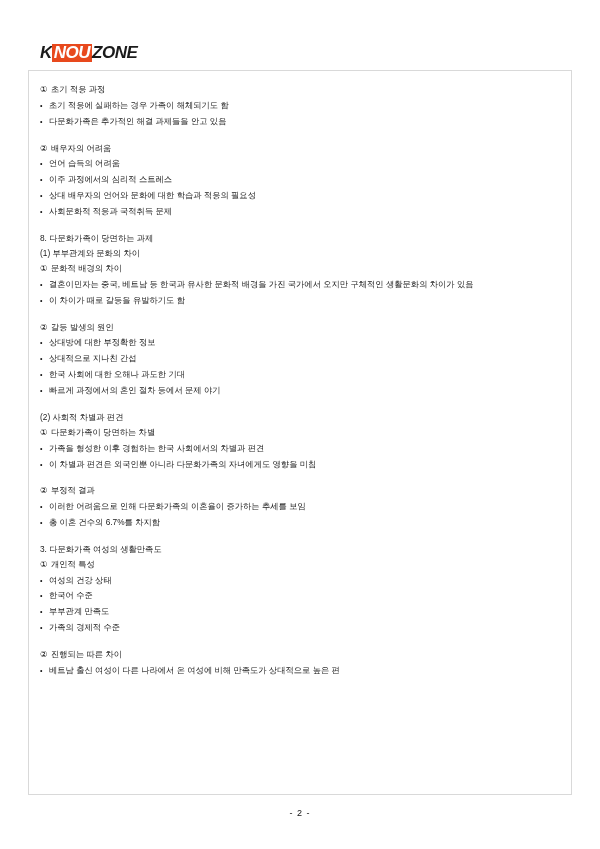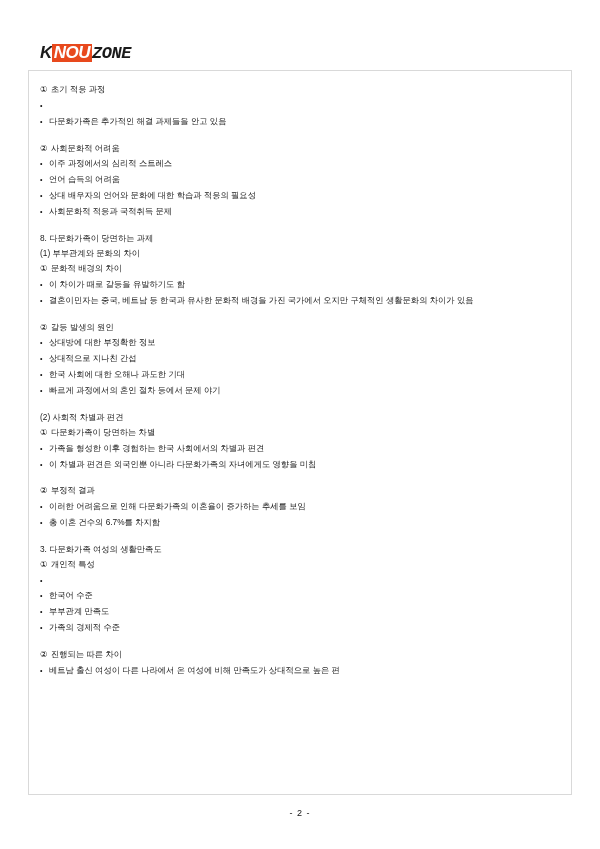--- a/index.html
+++ b/index.html
@@ -40,21 +40,21 @@
     display: flex;
     align-items: baseline;
   }
   .logo-k { color: #1b1b1b; }
   .logo-nou {
     color: #ffffff;
     background: #e8491d;
     padding: 0 2px;
     margin: 4px 0px;
   }
-  .logo-zone { color: #1b1b1b; font-family: Liberation Mono, monospace; }
+  .logo-zone { color: #1b1b1b; }
 
   
   .frame {
     position: absolute;
     left: 28px;
     top: 70px;
     width: 544px;
     height: 725px;
     border: 1px solid #d9d9d9;
     box-sizing: border-box;
@@ -128,41 +128,42 @@
   <div class="frame"></div>
 
   <div class="content" id="doc-content">
       <div class="block">
         <div class="line">
           <span class="num-mark">①</span>
           <span class="txt">초기 적응 과정</span>
         </div>
         <div class="line">
           <span class="bullet-mark">•</span>
+          <span class="txt">초기 적응에 실패하는 경우 가족이 해체되기도 함</span>
         </div>
         <div class="line">
           <span class="bullet-mark">•</span>
           <span class="txt">다문화가족은 추가적인 해결 과제들을 안고 있음</span>
         </div>
       </div>
       <div class="block">
         <div class="line">
           <span class="num-mark">②</span>
-          <span class="txt">사회문화적 어려움</span>
+          <span class="txt">배우자의 어려움</span>
+        </div>
+        <div class="line">
+          <span class="bullet-mark">•</span>
+          <span class="txt">언어 습득의 어려움</span>
         </div>
         <div class="line">
           <span class="bullet-mark">•</span>
           <span class="txt">이주 과정에서의 심리적 스트레스</span>
         </div>
         <div class="line">
           <span class="bullet-mark">•</span>
-          <span class="txt">언어 습득의 어려움</span>
-        </div>
-        <div class="line">
-          <span class="bullet-mark">•</span>
           <span class="txt">상대 배우자의 언어와 문화에 대한 학습과 적응의 필요성</span>
         </div>
         <div class="line">
           <span class="bullet-mark">•</span>
           <span class="txt">사회문화적 적응과 국적취득 문제</span>
         </div>
       </div>
       <div class="block">
         <div class="line">
           <span class="plain-mark"></span>
@@ -171,26 +172,26 @@
         <div class="line">
           <span class="plain-mark"></span>
           <span class="txt">(1) 부부관계와 문화의 차이</span>
         </div>
         <div class="line">
           <span class="num-mark">①</span>
           <span class="txt">문화적 배경의 차이</span>
         </div>
         <div class="line">
           <span class="bullet-mark">•</span>
+          <span class="txt">결혼이민자는 중국, 베트남 등 한국과 유사한 문화적 배경을 가진 국가에서 오지만 구체적인 생활문화의 차이가 있음</span>
+        </div>
+        <div class="line">
+          <span class="bullet-mark">•</span>
           <span class="txt">이 차이가 때로 갈등을 유발하기도 함</span>
         </div>
-        <div class="line">
-          <span class="bullet-mark">•</span>
-          <span class="txt">결혼이민자는 중국, 베트남 등 한국과 유사한 문화적 배경을 가진 국가에서 오지만 구체적인 생활문화의 차이가 있음</span>
-        </div>
       </div>
       <div class="block">
         <div class="line">
           <span class="num-mark">②</span>
           <span class="txt">갈등 발생의 원인</span>
         </div>
         <div class="line">
           <span class="bullet-mark">•</span>
           <span class="txt">상대방에 대한 부정확한 정보</span>
         </div>
@@ -243,20 +244,21 @@
         <div class="line">
           <span class="plain-mark"></span>
           <span class="txt">3. 다문화가족 여성의 생활만족도</span>
         </div>
         <div class="line">
           <span class="num-mark">①</span>
           <span class="txt">개인적 특성</span>
         </div>
         <div class="line">
           <span class="bullet-mark">•</span>
+          <span class="txt">여성의 건강 상태</span>
         </div>
         <div class="line">
           <span class="bullet-mark">•</span>
           <span class="txt">한국어 수준</span>
         </div>
         <div class="line">
           <span class="bullet-mark">•</span>
           <span class="txt">부부관계 만족도</span>
         </div>
         <div class="line">

